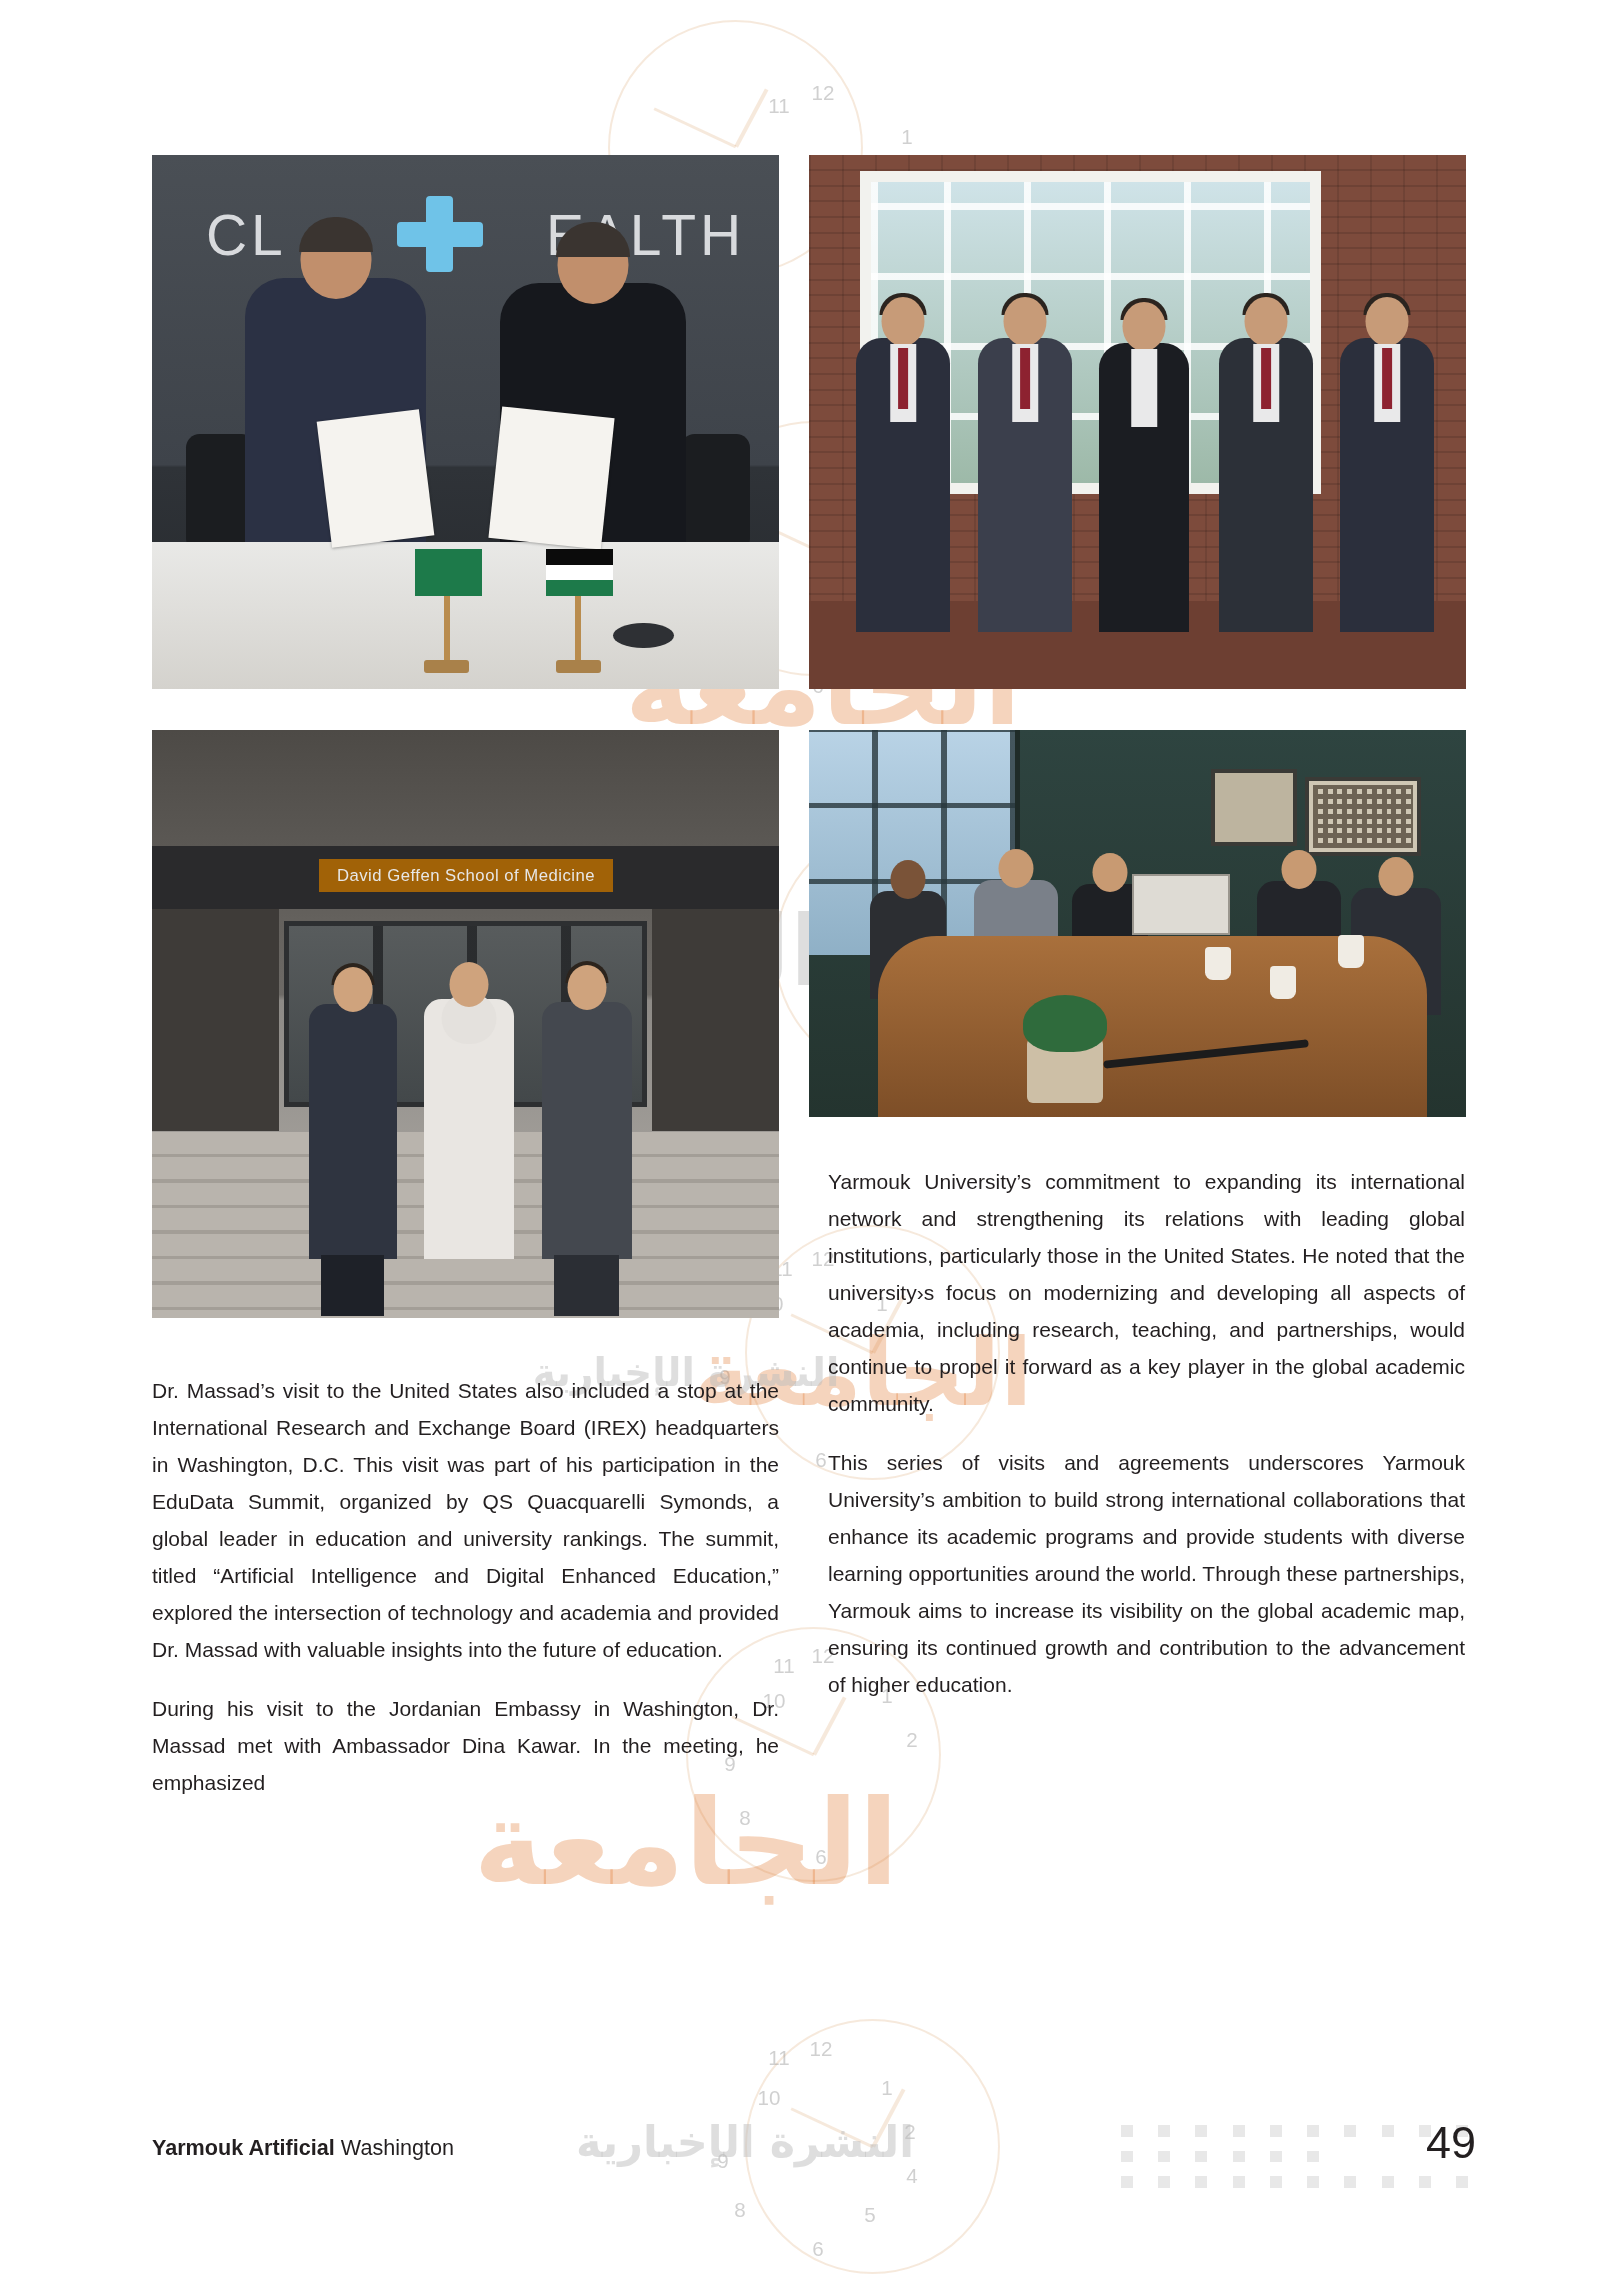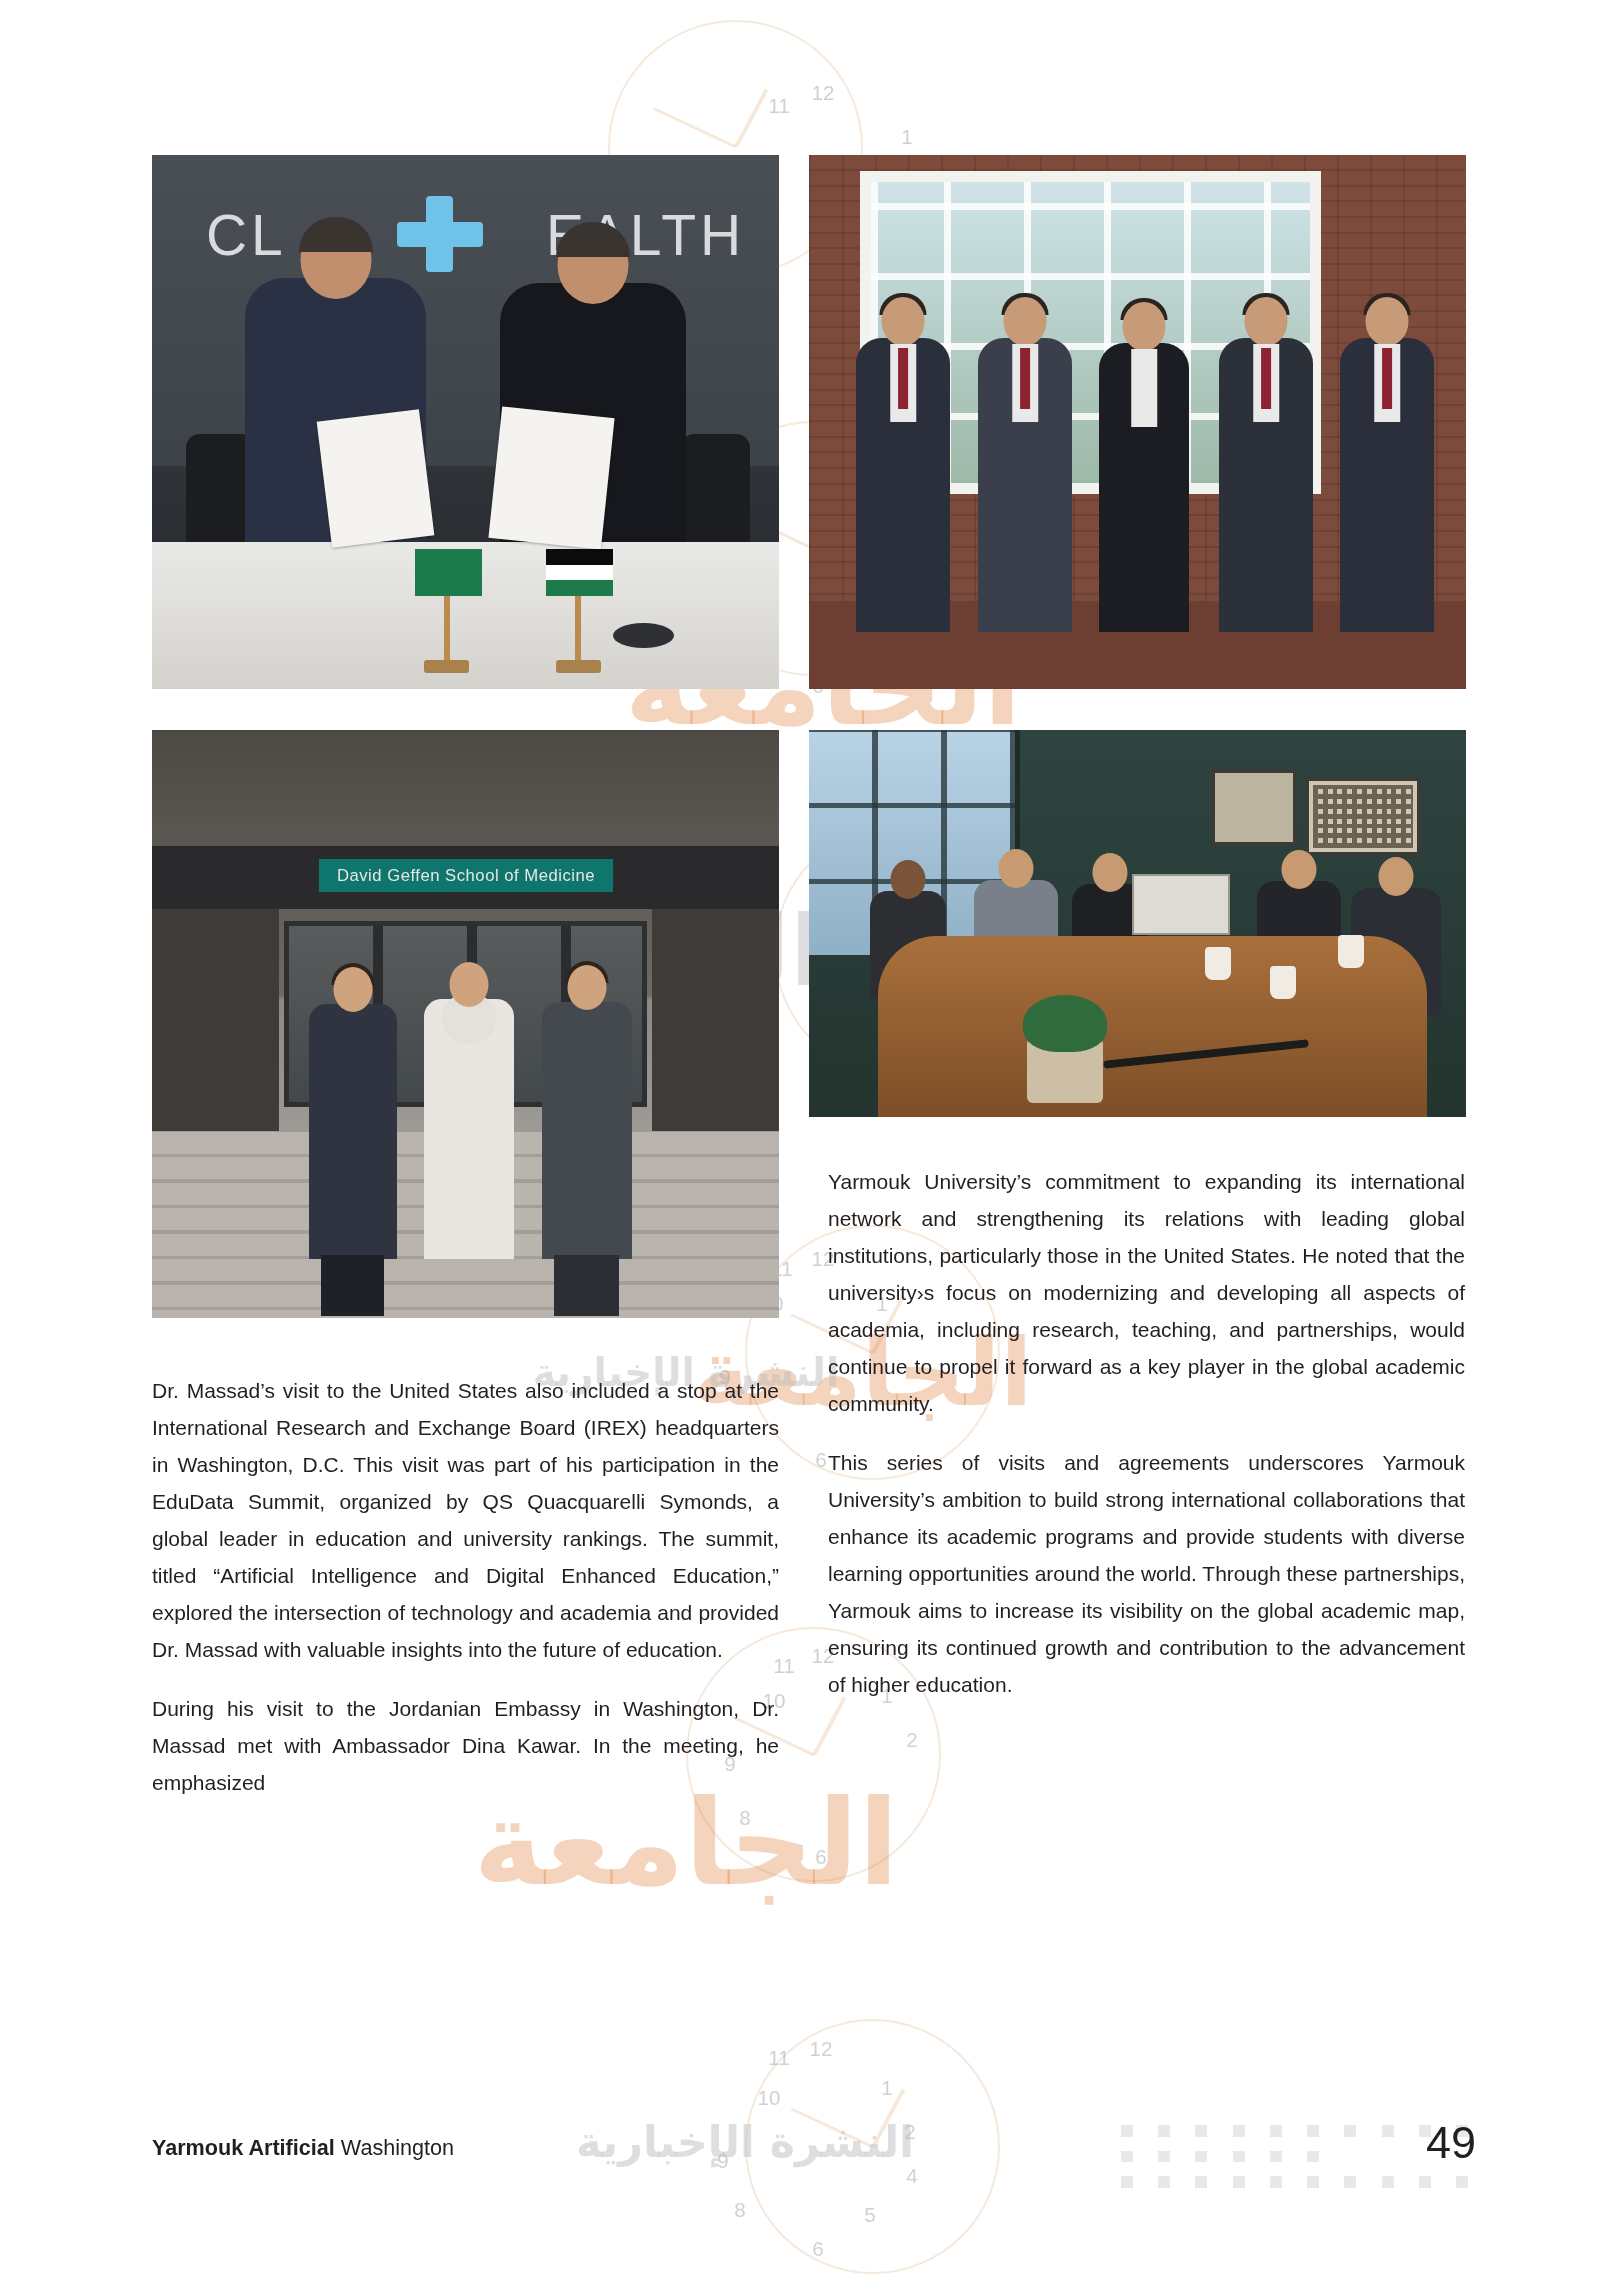--- a/index.html
+++ b/index.html
@@ -171,21 +171,21 @@
   .p2 .m5 { left: 531px; width: 94px; height: 294px; background:#2b2f3c;}
   .p2 .shirt { position:absolute; top:5.9px; left:50%; transform:translateX(-50%);
      width:25.5px;height:78px;background:#e9e9ea;}
   .p2 .tie { position:absolute; top:9.8px; left:50%; transform:translateX(-50%);
      width:9.8px;height:61px;background:#8d2230;}
 
   
   .p3 { left: 152px; top: 730px; width: 627px; height: 588px; }
   .p3 .bldg { position: absolute; inset:0; background: linear-gradient(180deg,#4d4a46,#6d6a66 45%,#8d8a86 46%,#b6b2ac); }
   .p3 .canopy { position: absolute; left: 0; top: 116px; width: 100%; height: 63px; background: #2a2a2c;}
-  .p3 .sign { position: absolute; left: 167px; top: 129px; width: 294px; height: 33px; background: #0f766e; }
+  .p3 .sign { position: absolute; left: 167px; top: 129px; width: 294px; height: 33px; background: #a16207; }
   .p3 .sign span { display:block; text-align:center; color:#e7e7e7; font-size: 16.7px; line-height: 33px; letter-spacing: 0.5px;}
   .p3 .glass { position:absolute; left:132px; top:191px; width:363px; height:186px; background: linear-gradient(180deg,#585c5d,#43484a); border:5.9px solid #2d2f31; box-sizing:border-box;}
   .p3 .glass::after{content:"";position:absolute;inset:0;
      background-image: repeating-linear-gradient(90deg, transparent 0 84px, rgba(40,42,44,.95) 84px 94px);}
   .p3 .wall-l { position:absolute; left:0; top:176px; width:127px; height:225px; background:#3e3b38;}
   .p3 .wall-r { position:absolute; right:0; top:176px; width:127px; height:225px; background:#3e3b38;}
   .p3 .steps { position:absolute; left:0; bottom:0; width:100%; height:186px;
      background: repeating-linear-gradient(180deg,#b9b4ad 0 21.6px,#a39e97 21.6px 25.5px); }
   .p3 .per { position:absolute; bottom: 59px; border-radius: 17.6px 17.6px 0 0; }
   .p3 .per .h { position:absolute; top:-37px; left:50%; transform:translateX(-50%); width:39px;height:45px;border-radius:50%;background:#cfa37d;}

